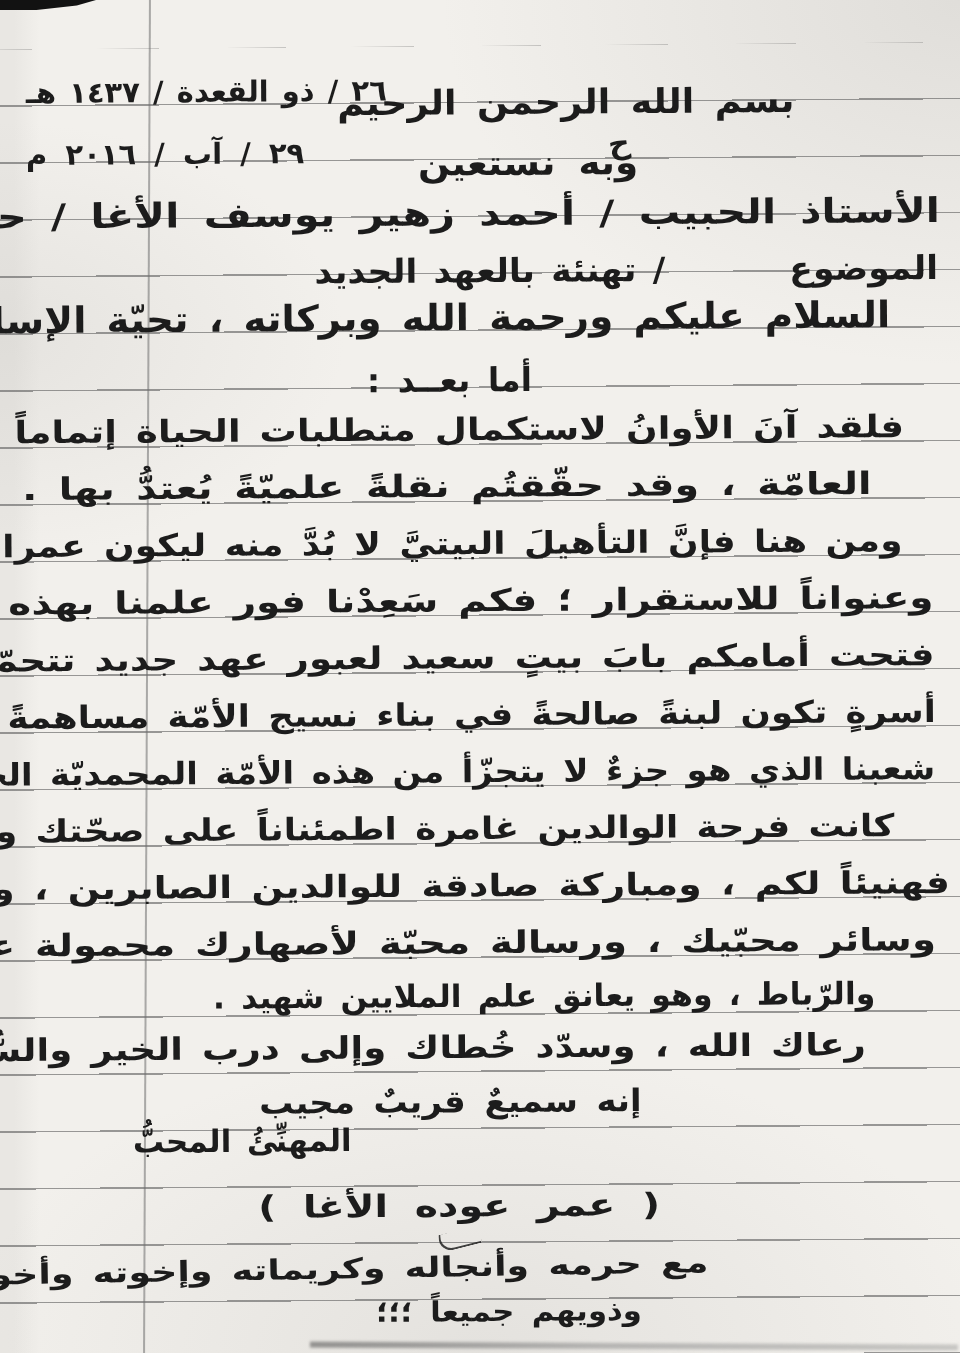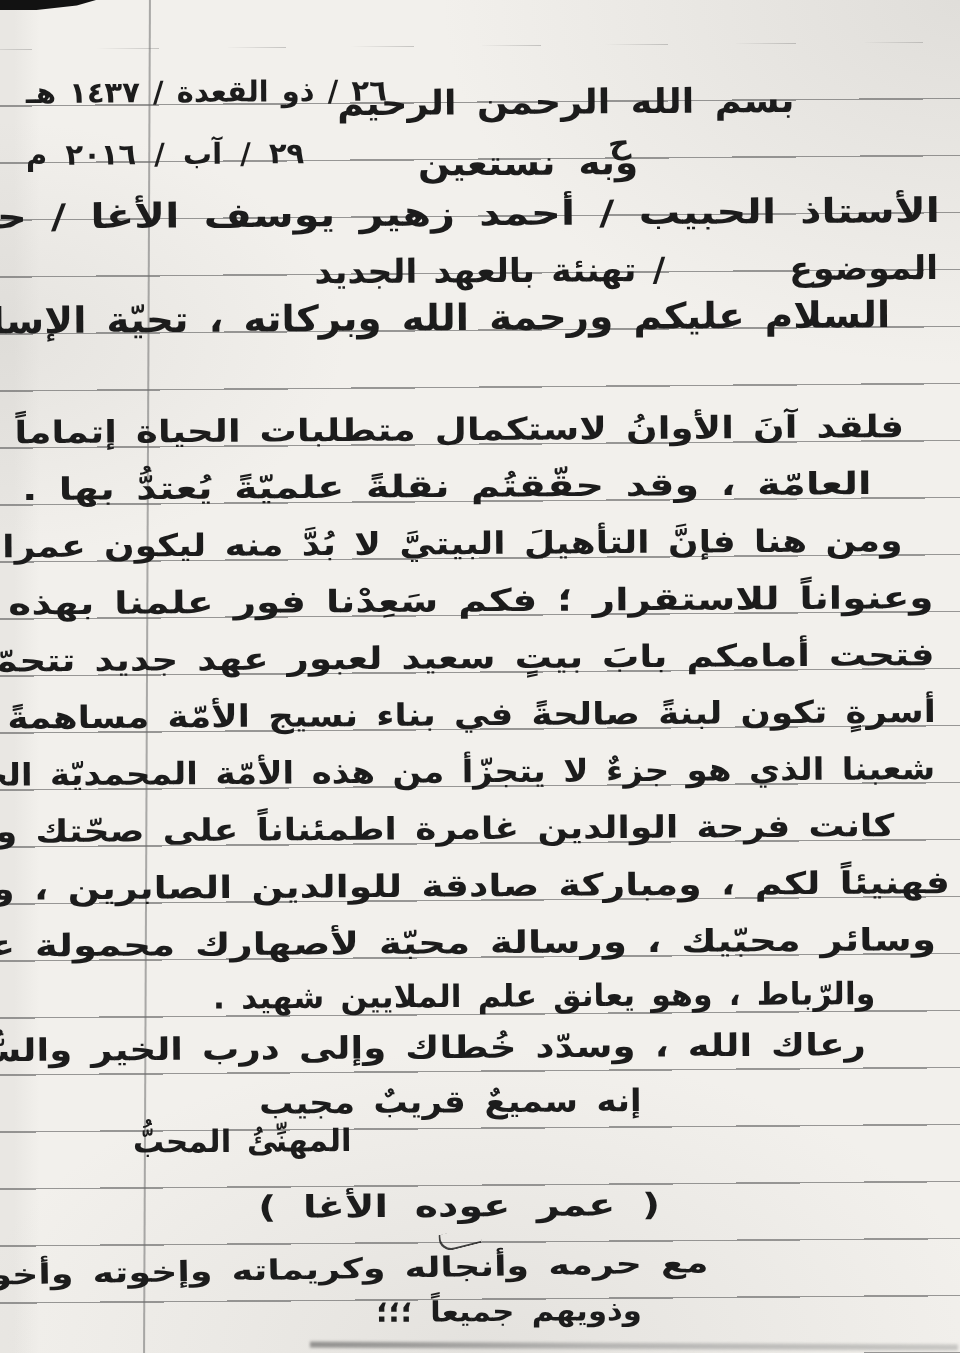--- a/index.html
+++ b/index.html
@@ -85,20 +85,21 @@
 
   <div class="hline" style="top:190px;right:20px;font-size:34px;--ws:8px;--sx:1.22;">الأستاذ الحبيب / أحمد زهير يوسف الأغا / حفظه الله</div>
 
   <div class="hline subject-row" style="top:248px;right:22px;font-size:33px;--sx:1.05;">
     <span>الموضوع</span>
     <span>/ تهنئة بالعهد الجديد</span>
   </div>
 
   <div class="hline" style="top:293px;right:70px;font-size:36px;--ws:6px;--sx:1.08;">السلام عليكم ورحمة الله وبركاته ، تحيّة الإسلام العظيم</div>
 
+  <div class="hline" style="top:360px;right:428px;font-size:33px;--ws:6px;">أما بعــد :</div>
 
   <div class="hline" style="top:408px;right:56px;font-size:31px;--ws:5px;--sx:1.2;">فلقد آنَ الأوانُ لاستكمال متطلبات الحياة إتماماً للطموحات</div>
   <div class="hline" style="top:465px;right:88px;font-size:31px;--ws:6px;--sx:1.28;">العامّة ، وقد حقّقتُم نقلةً علميّةً يُعتدُّ بها .</div>
   <div class="hline" style="top:522px;right:58px;font-size:31px;--ws:5px;--sx:1.16;">ومن هنا فإنَّ التأهيلَ البيتيَّ لا بُدَّ منه ليكون عمراناً للديار</div>
   <div class="hline" style="top:579px;right:26px;font-size:31px;--ws:5px;--sx:1.26;">وعنواناً للاستقرار ؛ فكم سَعِدْنا فور علمنا بهذه الهمَّة التي</div>
   <div class="hline" style="top:636px;right:25px;font-size:31px;--ws:5px;--sx:1.2;">فتحت أمامكم بابَ بيتٍ سعيد لعبور عهد جديد تتحمّلون فيه ريادة</div>
   <div class="hline" style="top:693px;right:24px;font-size:31px;--ws:5px;--sx:1.15;">أسرةٍ تكون لبنةً صالحةً في بناء نسيج الأمّة مساهمةً في تعزيز صمود</div>
   <div class="hline" style="top:750px;right:25px;font-size:31px;--ws:5px;--sx:1.1;">شعبنا الذي هو جزءٌ لا يتجزّأ من هذه الأمّة المحمديّة الخالدة .</div>
   <div class="hline" style="top:807px;right:66px;font-size:31px;--ws:5px;--sx:1.16;">كانت فرحة الوالدين غامرة اطمئناناً على صحّتك وارتياحاً لسعادتك</div>
   <div class="hline" style="top:864px;right:10px;font-size:31px;--ws:5px;--sx:1.22;">فهنيئاً لكم ، ومباركة صادقة للوالدين الصابرين ، ولباقي ذويك</div>

